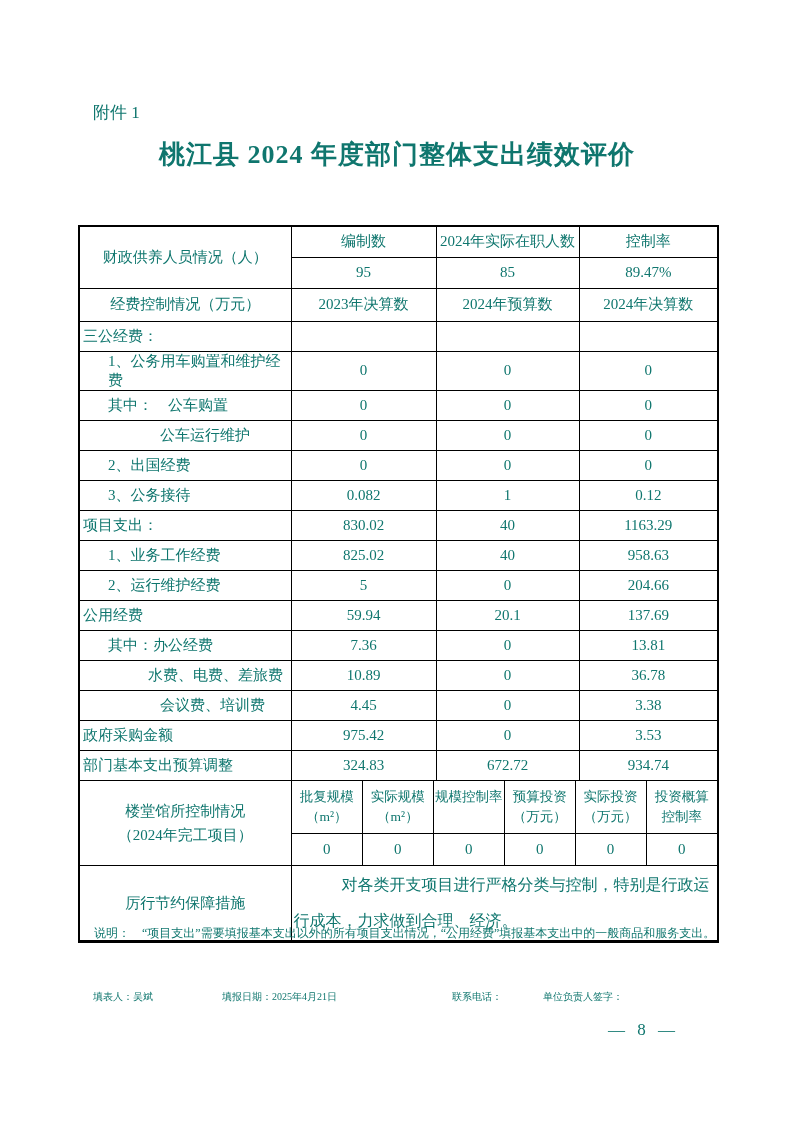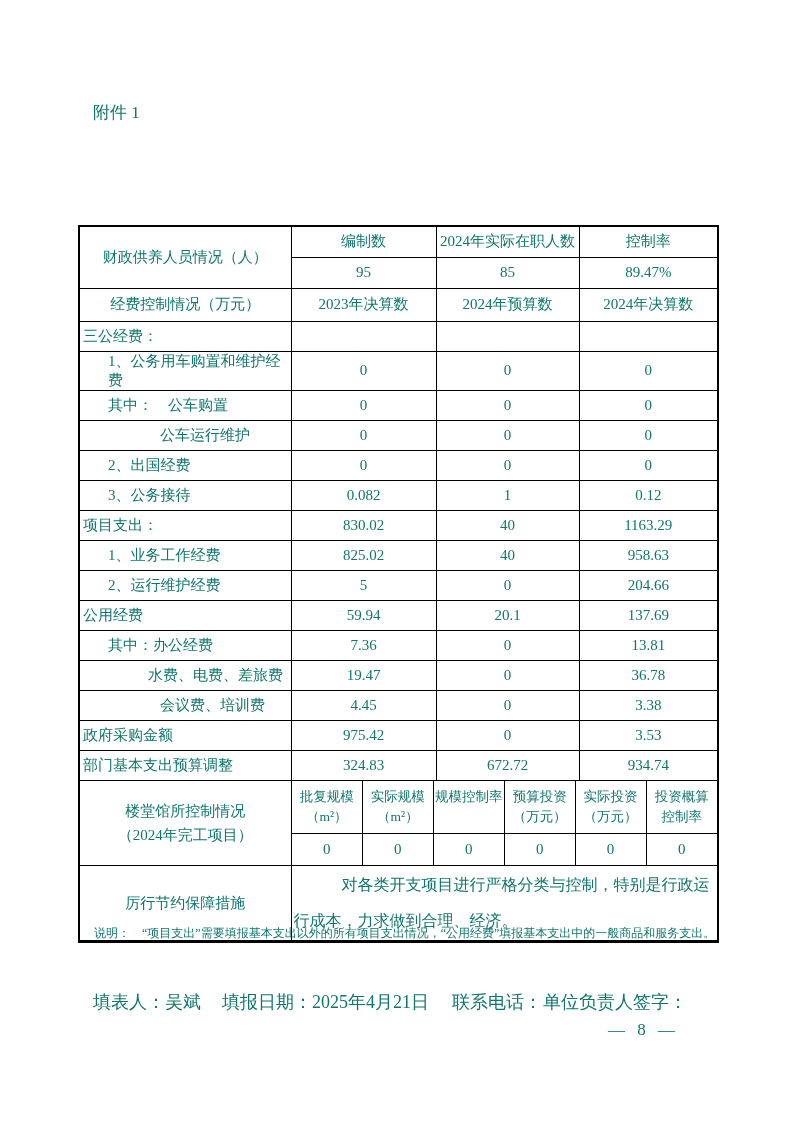--- a/index.html
+++ b/index.html
@@ -29,36 +29,37 @@
   .inner-table tr:last-child td{border-bottom:none;}
   .inner-table td:first-child{border-left:none;}
   .inner-table td:last-child{border-right:none;}
   .inner-table tr.bh{height:53px;}
   .inner-table tr.bv{height:31px;}
   .bh-line{height:20px;line-height:20px;font-size:13.5px;text-align:center;white-space:nowrap;}
   td.bval{font-size:15px;text-align:center;}
   tr.thrift-row{height:52px;}
   td.thrift-cell{font-size:16px;line-height:36px;text-indent:3em;padding:1px 2px;text-align:left;}
   .note{position:absolute;left:94px;top:919px;width:622px;font-size:12px;line-height:28.5px;}
-  .footer{position:absolute;left:0;top:990px;width:100%;height:22px;font-size:18px;}
+  .footer{position:absolute;left:0;top:990px;width:100%;height:22px;font-size:10px;}
   .footer span{position:absolute;top:0;white-space:nowrap;}
   .f-preparer{left:93px;}
   .f-date{left:222px;}
   .f-phone{left:452px;}
   .f-sign{left:543px;}
   .pageno{position:absolute;left:608px;top:1020px;font-size:17px;word-spacing:8px;}
 </style>
 </head>
 <body>
 
 <div class="page">
 
   <div class="attachment">附件 1</div>
 
   <div class="doc-title">
+    <div>桃江县 2024 年度部门整体支出绩效评价</div>
   </div>
 
   <table class="main-table">
     <colgroup>
       <col style="width:212px">
       <col style="width:145px">
       <col style="width:143px">
       <col style="width:139px">
     </colgroup>
     <tbody id="table-body">
@@ -140,21 +141,21 @@
           <td class="center">137.69</td>
         </tr>
         <tr class="data-row">
           <td class="ind1">其中：办公经费</td>
           <td class="center">7.36</td>
           <td class="center">0</td>
           <td class="center">13.81</td>
         </tr>
         <tr class="data-row">
           <td class="ind2">水费、电费、差旅费</td>
-          <td class="center">19.47</td>
+          <td class="center">10.89</td>
           <td class="center">0</td>
           <td class="center">36.78</td>
         </tr>
         <tr class="data-row">
           <td class="ind3">会议费、培训费</td>
           <td class="center">4.45</td>
           <td class="center">0</td>
           <td class="center">3.38</td>
         </tr>
         <tr class="data-row">

